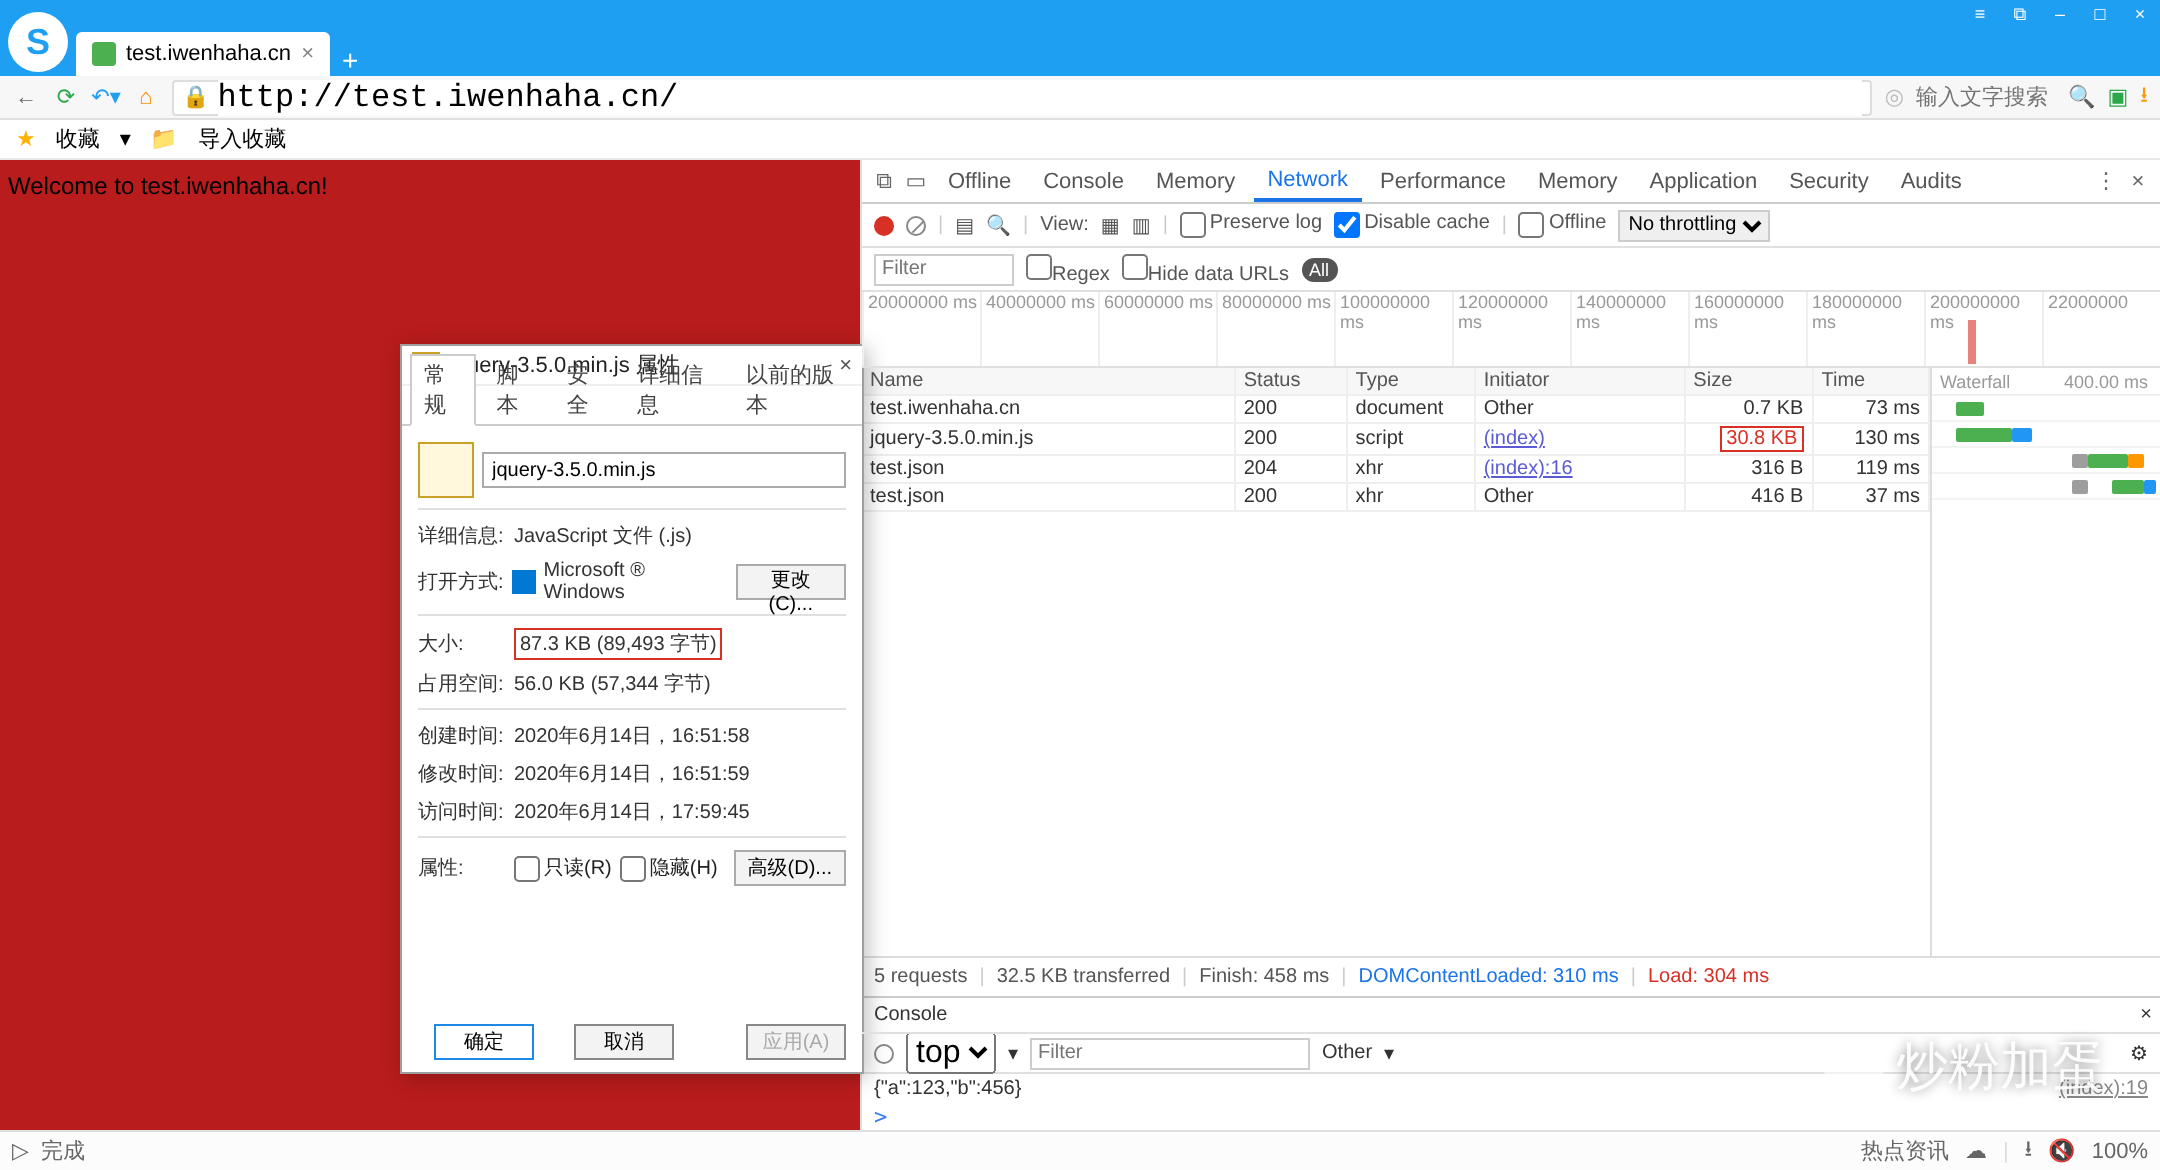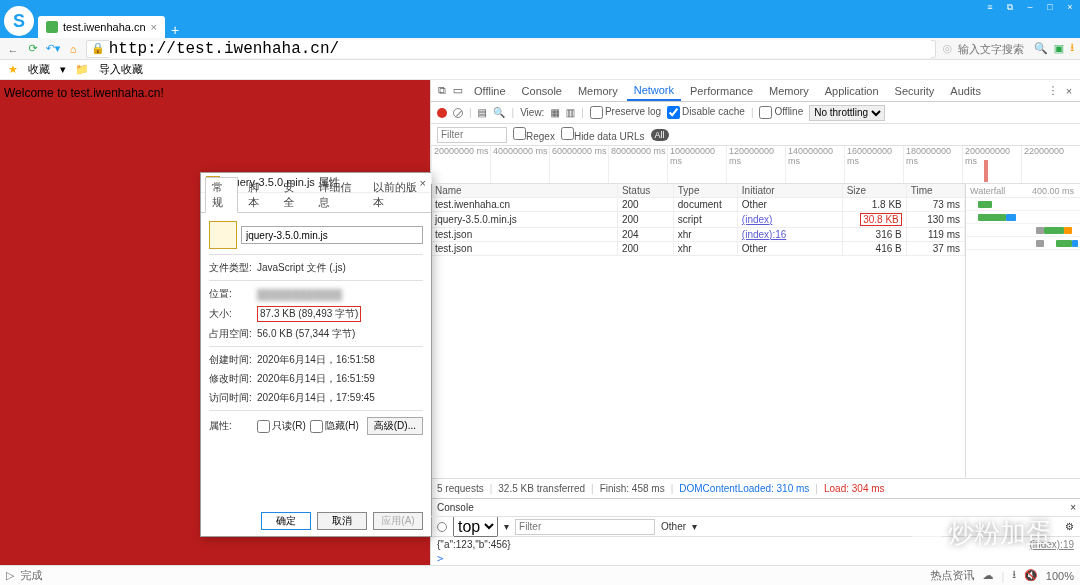--- a/index.html
+++ b/index.html
@@ -92,24 +92,24 @@
 .dialog .dtabs .dt.active { background: #fff; border: 1px solid #ccc; border-bottom: 1px solid #fff; position: relative; top: 1px; }
 .dialog .dbody { padding: 8px 8px 4px 8px; }
 .dialog .frow { display: flex; align-items: center; margin-bottom: 5px; gap: 4px; }
 .dialog .flab { width: 44px; font-size: 10px; color: #333; }
 .dialog .fval { font-size: 10px; color: #333; }
 .dialog .ficon { width: 28px; height: 28px; background: #fff8dc; border: 1px solid #c9a227; display: inline-block; }
 .dialog .finput { flex: 1; height: 18px; border: 1px solid #aaa; padding: 0 4px; font-size: 10px; }
 .dialog hr { border: none; border-top: 1px solid #e0e0e0; margin: 4px 0 6px; }
 .dialog .redbox { border: 1px solid #d93025; padding: 0 2px; }
 .dialog .smbtn { height: 18px; font-size: 10px; border: 1px solid #aaa; background: #f3f3f3; padding: 0 6px; }
-.dialog .dbtns { position: absolute; bottom: 6px; right: 8px; display: flex; gap: 6px; }
+.dialog .dbtns { position: absolute; bottom: 6px; right: 8px; display: flex; gap: 20px; }
 .dialog .dbtns button { width: 50px; height: 18px; font-size: 10px; border: 1px solid #888; background: #f3f3f3; }
 .dialog .dbtns button.primary { border: 1px solid #1e88e5; background: #fff; }
-.dialog .dbtns button:disabled { color: #aaa; }
+.dialog .dbtns button:disabled { color: #aaa; margin-left: 16px; }
 .dialog .blurred { filter: blur(2px); color: #bbb; }
 .dialog label.ck { font-size: 10px; display: flex; align-items: center; gap: 2px; }
 
 
 .statusbar { position: absolute; left: 0; bottom: 0; right: 0; height: 20px; border-top: 1px solid #e0e0e0; background: #fcfcfc; display: flex; align-items: center; padding: 0 6px; font-size: 11px; color: #666; gap: 6px; }
 .statusbar .right { margin-left: auto; display: flex; align-items: center; gap: 8px; }
 .statusbar .sep { color: #ddd; }
 
 .watermark { position: absolute; right: 28px; bottom: 34px; font-size: 26px; color: rgba(255,255,255,.92); text-shadow: 0 0 6px rgba(0,0,0,.45); display: flex; align-items: center; gap: 6px; pointer-events: none; }
 .watermark .wicon { width: 30px; height: 30px; border-radius: 50%; background: rgba(255,255,255,.55); }
@@ -178,28 +178,30 @@
         <span class="dt">详细信息</span>
         <span class="dt">以前的版本</span>
       </div>
       <div class="dbody">
         <div class="frow">
           <span class="ficon"></span>
           <input class="finput" value="jquery-3.5.0.min.js" style="">
         </div>
         <hr>
         <div class="frow">
-            <span class="flab">文件类型:</span>
+            <span class="flab">详细信息:</span>
             <span class="fval">JavaScript 文件 (.js)</span>
           </div>
+        <div class="frow">
+            <span class="flab">打开方式:</span>
+            <span style="width:12px;height:12px;background:#0078d4;display:inline-block"></span>
+            <span class="fval">Microsoft ® Windows</span>
+            <button class="smbtn" style="margin-left:auto">更改(C)...</button>
+          </div>
         <hr>
-        <div class="frow">
-            <span class="flab">位置:</span>
-            <span class="fval blurred">████████████</span>
-          </div>
         <div class="frow">
             <span class="flab">大小:</span>
             <span class="fval redbox">87.3 KB (89,493 字节)</span>
           </div>
         <div class="frow">
             <span class="flab">占用空间:</span>
             <span class="fval">56.0 KB (57,344 字节)</span>
           </div>
         <hr>
         <div class="frow">
@@ -315,21 +317,21 @@
             <th style="width:55px">Size</th>
             <th style="width:50px">Time</th>
           </tr>
             </thead>
           <tbody id="net-rows">
               <tr>
                 <td>test.iwenhaha.cn</td>
                 <td>200</td>
                 <td>document</td>
                 <td>Other</td>
-                <td class="num">1.8 KB</td>
+                <td class="num">0.7 KB</td>
                 <td class="num">73 ms</td>
               </tr>
               <tr>
                 <td>jquery-3.5.0.min.js</td>
                 <td>200</td>
                 <td>script</td>
                 <td><span class="link">(index)</span></td>
                 <td class="num">
                   <span class="hl">30.8 KB</span>
                 </td>

